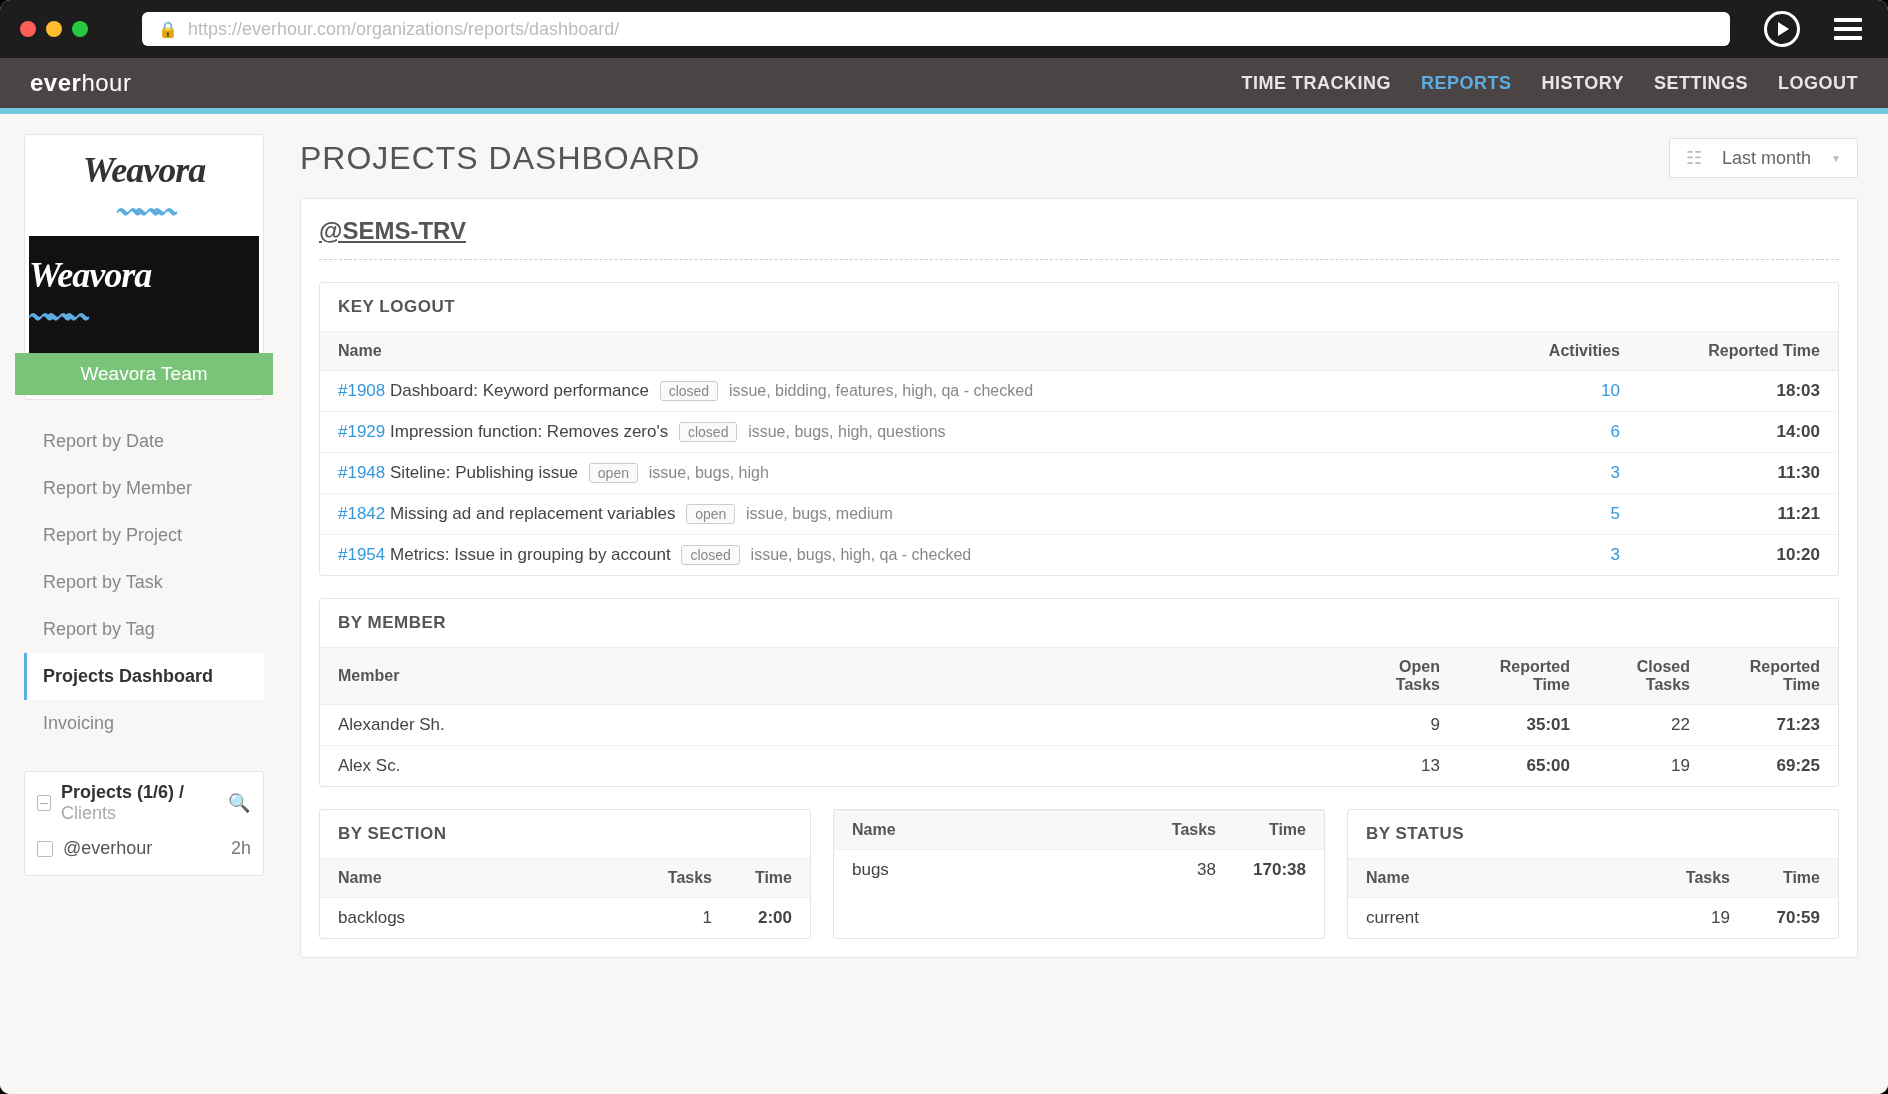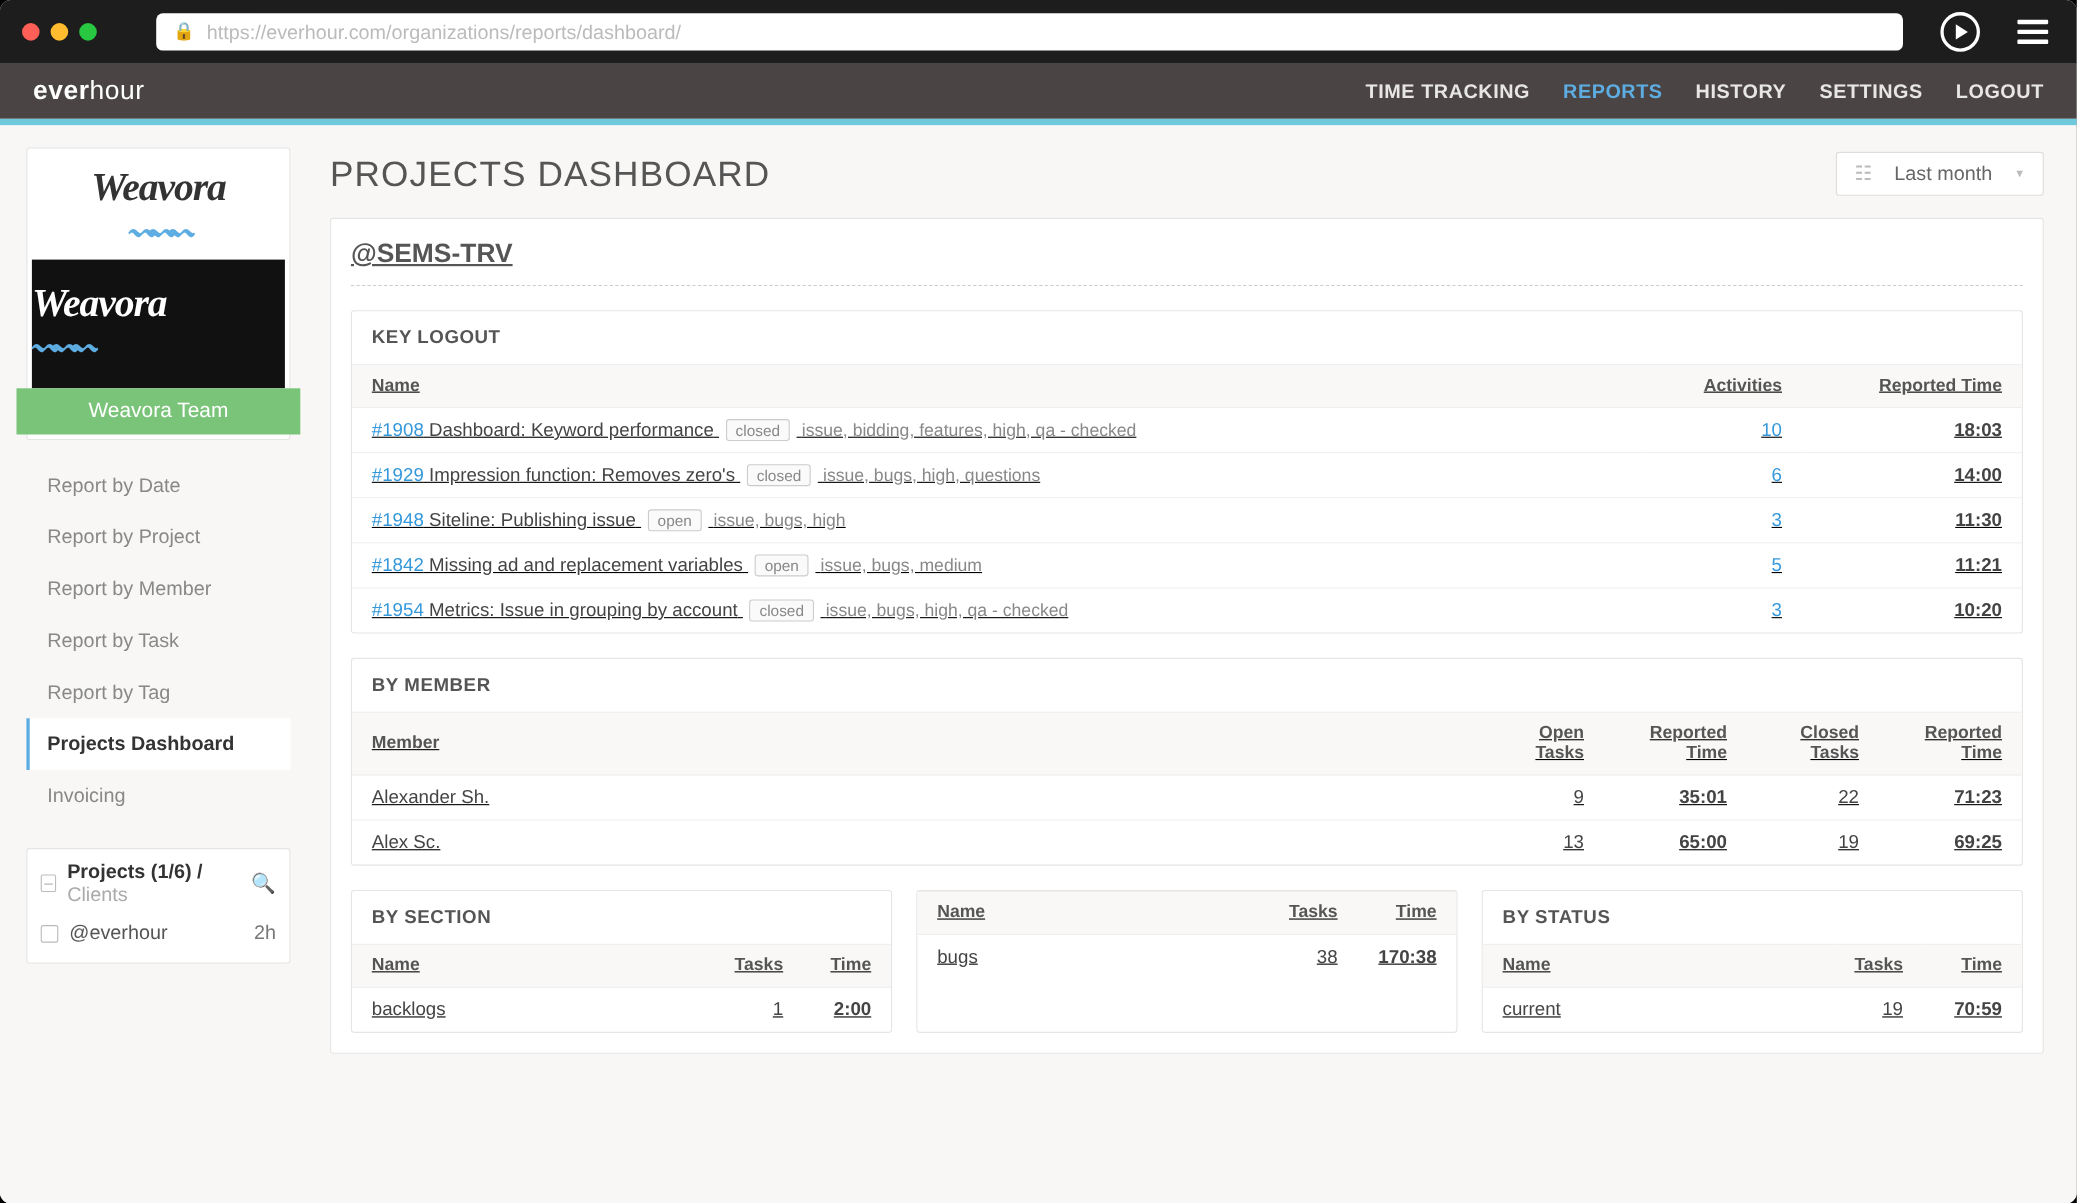--- a/index.html
+++ b/index.html
@@ -49,21 +49,21 @@
 .content { flex: 1; padding: 24px 30px; overflow-y: auto; }
 .page-header { display: flex; align-items: center; margin-bottom: 20px; }
 .page-title { font-size: 32px; font-weight: 400; color: #555; letter-spacing: 1px; }
 .date-picker { margin-left: auto; border: 1px solid #ddd; background: #fff; border-radius: 3px; padding: 8px 16px; display: flex; align-items: center; gap: 20px; color: #666; font-size: 18px; }
 .date-picker .cal { color: #bbb; }
 .date-picker .chev { color: #bbb; font-size: 10px; }
 .panel-outer { background: #fff; border: 1px solid #e5e5e5; border-radius: 3px; padding: 18px; }
 .project-handle { text-align: left; font-size: 24px; font-weight: 700; color: #555; padding-bottom: 14px; border-bottom: 1px dashed #ccc; margin-bottom: 22px; text-decoration: underline; }
 .card { border: 1px solid #e5e5e5; border-radius: 3px; margin-bottom: 22px; background: #fff; }
 .card-title { font-size: 17px; font-weight: 700; color: #555; padding: 14px 18px; letter-spacing: 0.5px; }
-table { width: 100%; border-collapse: collapse; text-decoration: underline; }
+table { width: 100%; border-collapse: collapse; }
 th { text-align: left; font-size: 16px; font-weight: 700; color: #555; padding: 10px 18px; background: #f9f8f7; border-top: 1px solid #eee; border-bottom: 1px solid #eee; }
 th.num, td.num { text-align: right; }
 td { padding: 10px 18px; font-size: 17px; color: #444; border-top: 1px solid #f0f0f0; }
 td.bold { font-weight: 700; }
 .issue-id { color: #3498db; }
 .status-pill { display: inline-block; border: 1px solid #ccc; border-radius: 3px; padding: 1px 8px; font-size: 14px; color: #888; margin: 0 6px; background: #fafafa; }
 .tags { color: #888; font-size: 16px; }
 .act-link { color: #3498db; }
 .grid3 { display: flex; gap: 22px; }
 .grid3 .card { flex: 1; margin-bottom: 0; }
@@ -110,22 +110,22 @@
           <div class="weavora-wave">〰〰〰</div>
         </div>
         <div class="weavora-dark">
           <div class="weavora-script">Weavora</div>
           <div class="weavora-wave">〰〰〰</div>
         </div>
         <div class="team-badge">Weavora Team</div>
       </div>
       <div class="sidebar-menu" id="sidebar-menu">
           <div class="sidebar-item">Report by Date</div>
+          <div class="sidebar-item">Report by Member</div>
           <div class="sidebar-item">Report by Project</div>
-          <div class="sidebar-item">Report by Member</div>
           <div class="sidebar-item">Report by Task</div>
           <div class="sidebar-item">Report by Tag</div>
           <div class="sidebar-item active">Projects Dashboard</div>
           <div class="sidebar-item">Invoicing</div>
         </div>
       <div class="filter-card">
         <div class="filter-header">
           <span class="expand">–</span>
           <span><span class="bold">Projects (1/6) / </span><span class="light">Clients</span></span>
           <span class="search">🔍</span>

